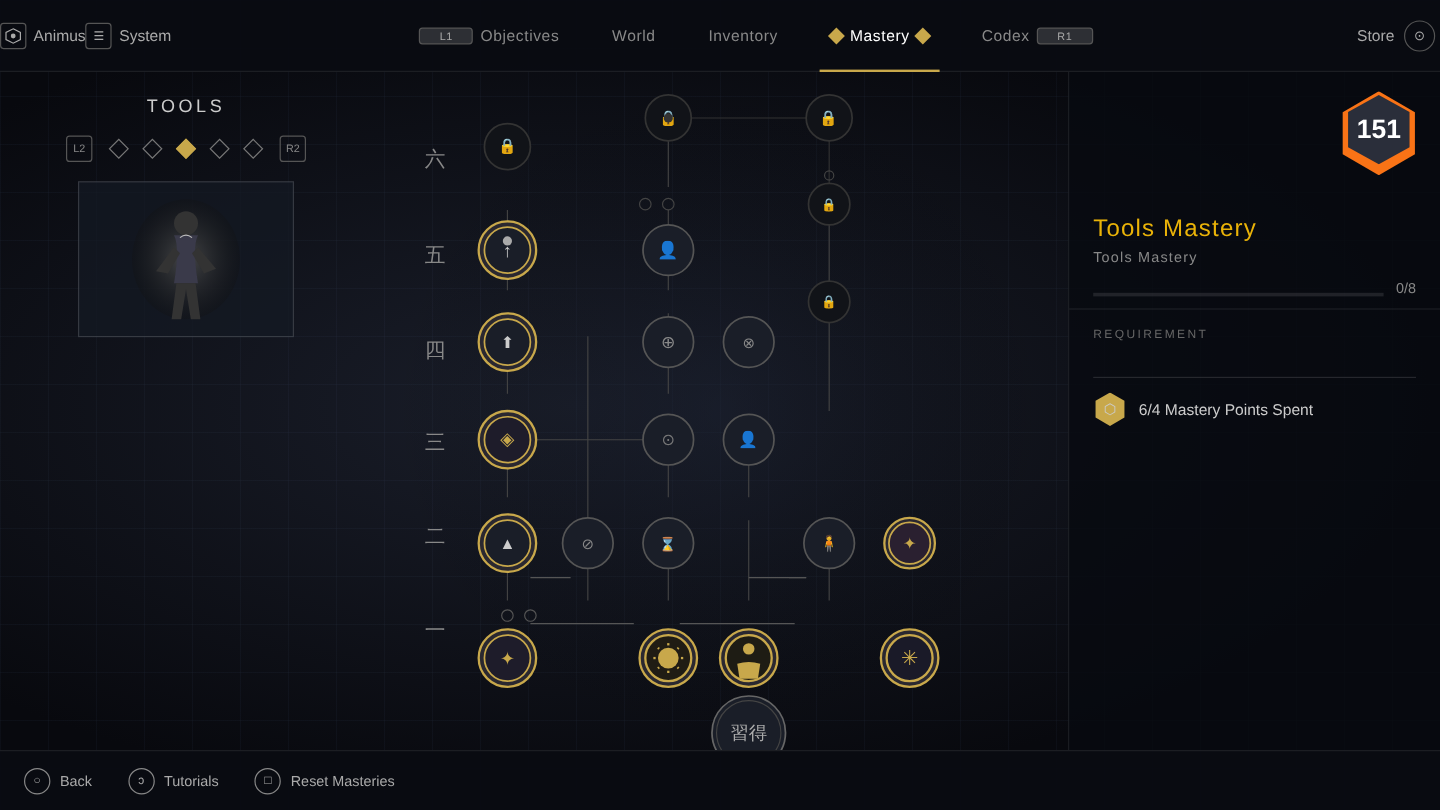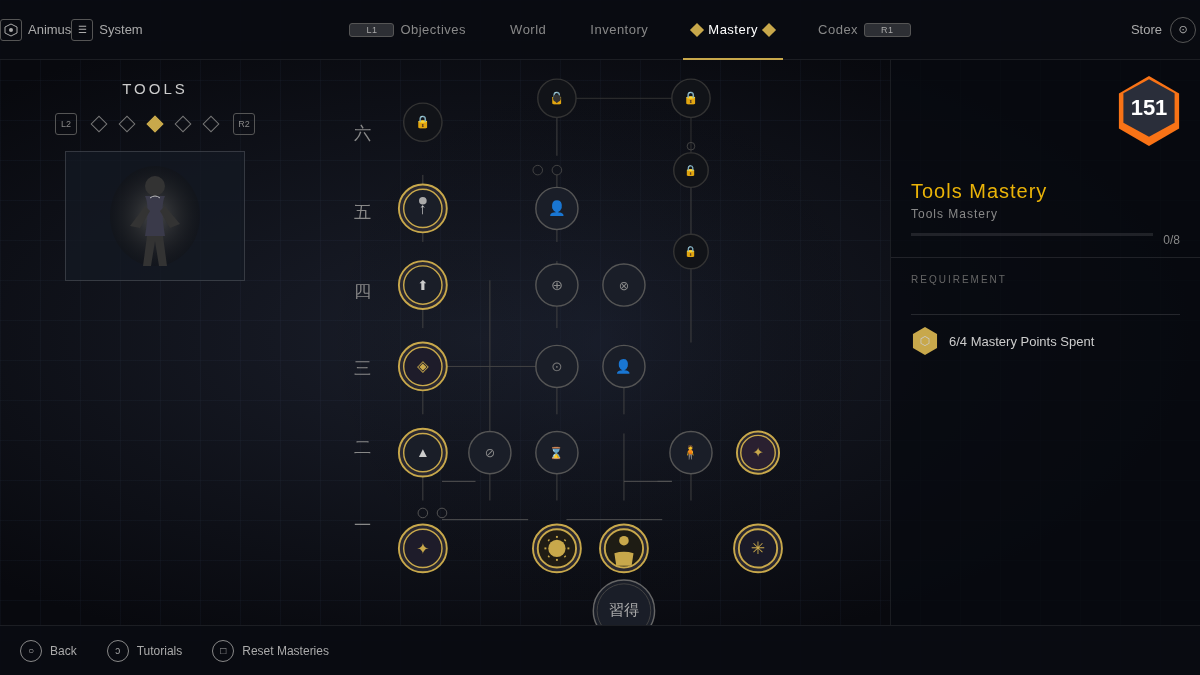--- a/index.html
+++ b/index.html
@@ -237,21 +237,21 @@
       margin-bottom: 4px;
     }
     .mastery-subtitle {
       font-size: 12px;
       color: #888;
       letter-spacing: 1px;
       margin-bottom: 12px;
     }
     .mastery-progress-row {
       display: flex;
-      align-items: flex-start;
+      align-items: flex-end;
       justify-content: space-between;
     }
     .progress-bar-wrap {
       flex: 1;
       height: 3px;
       background: rgba(255,255,255,0.1);
       margin-right: 10px;
     }
     .progress-bar-fill {
       height: 100%;

